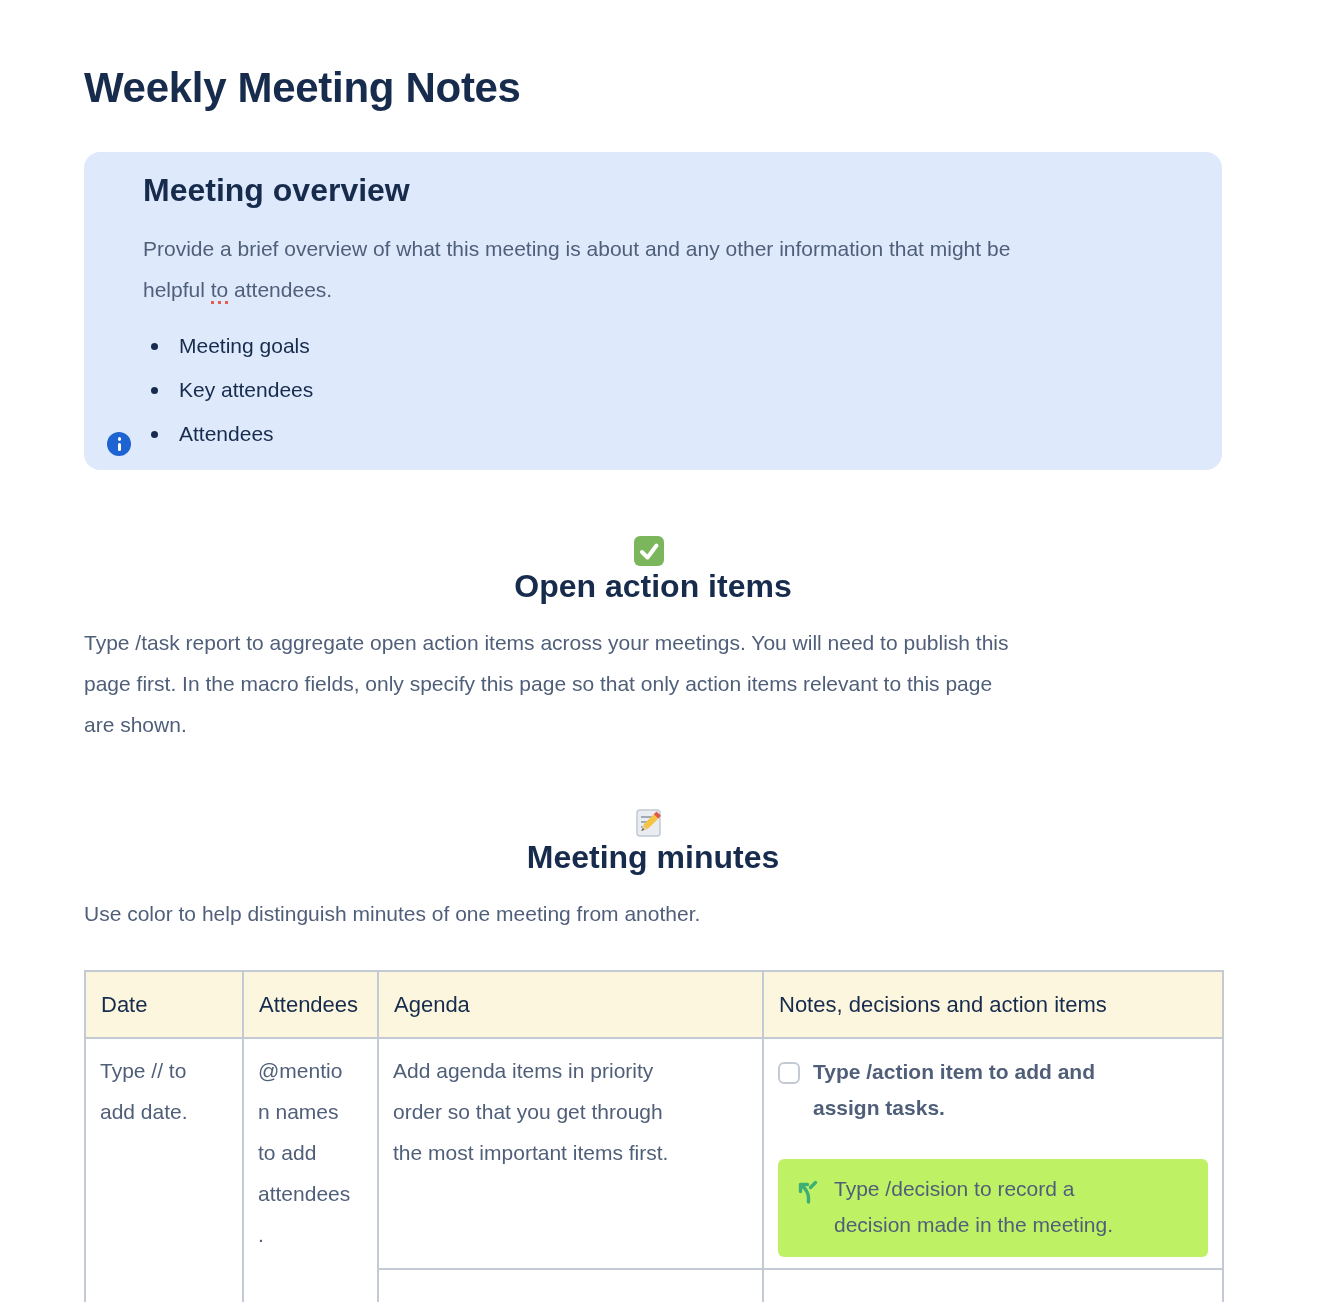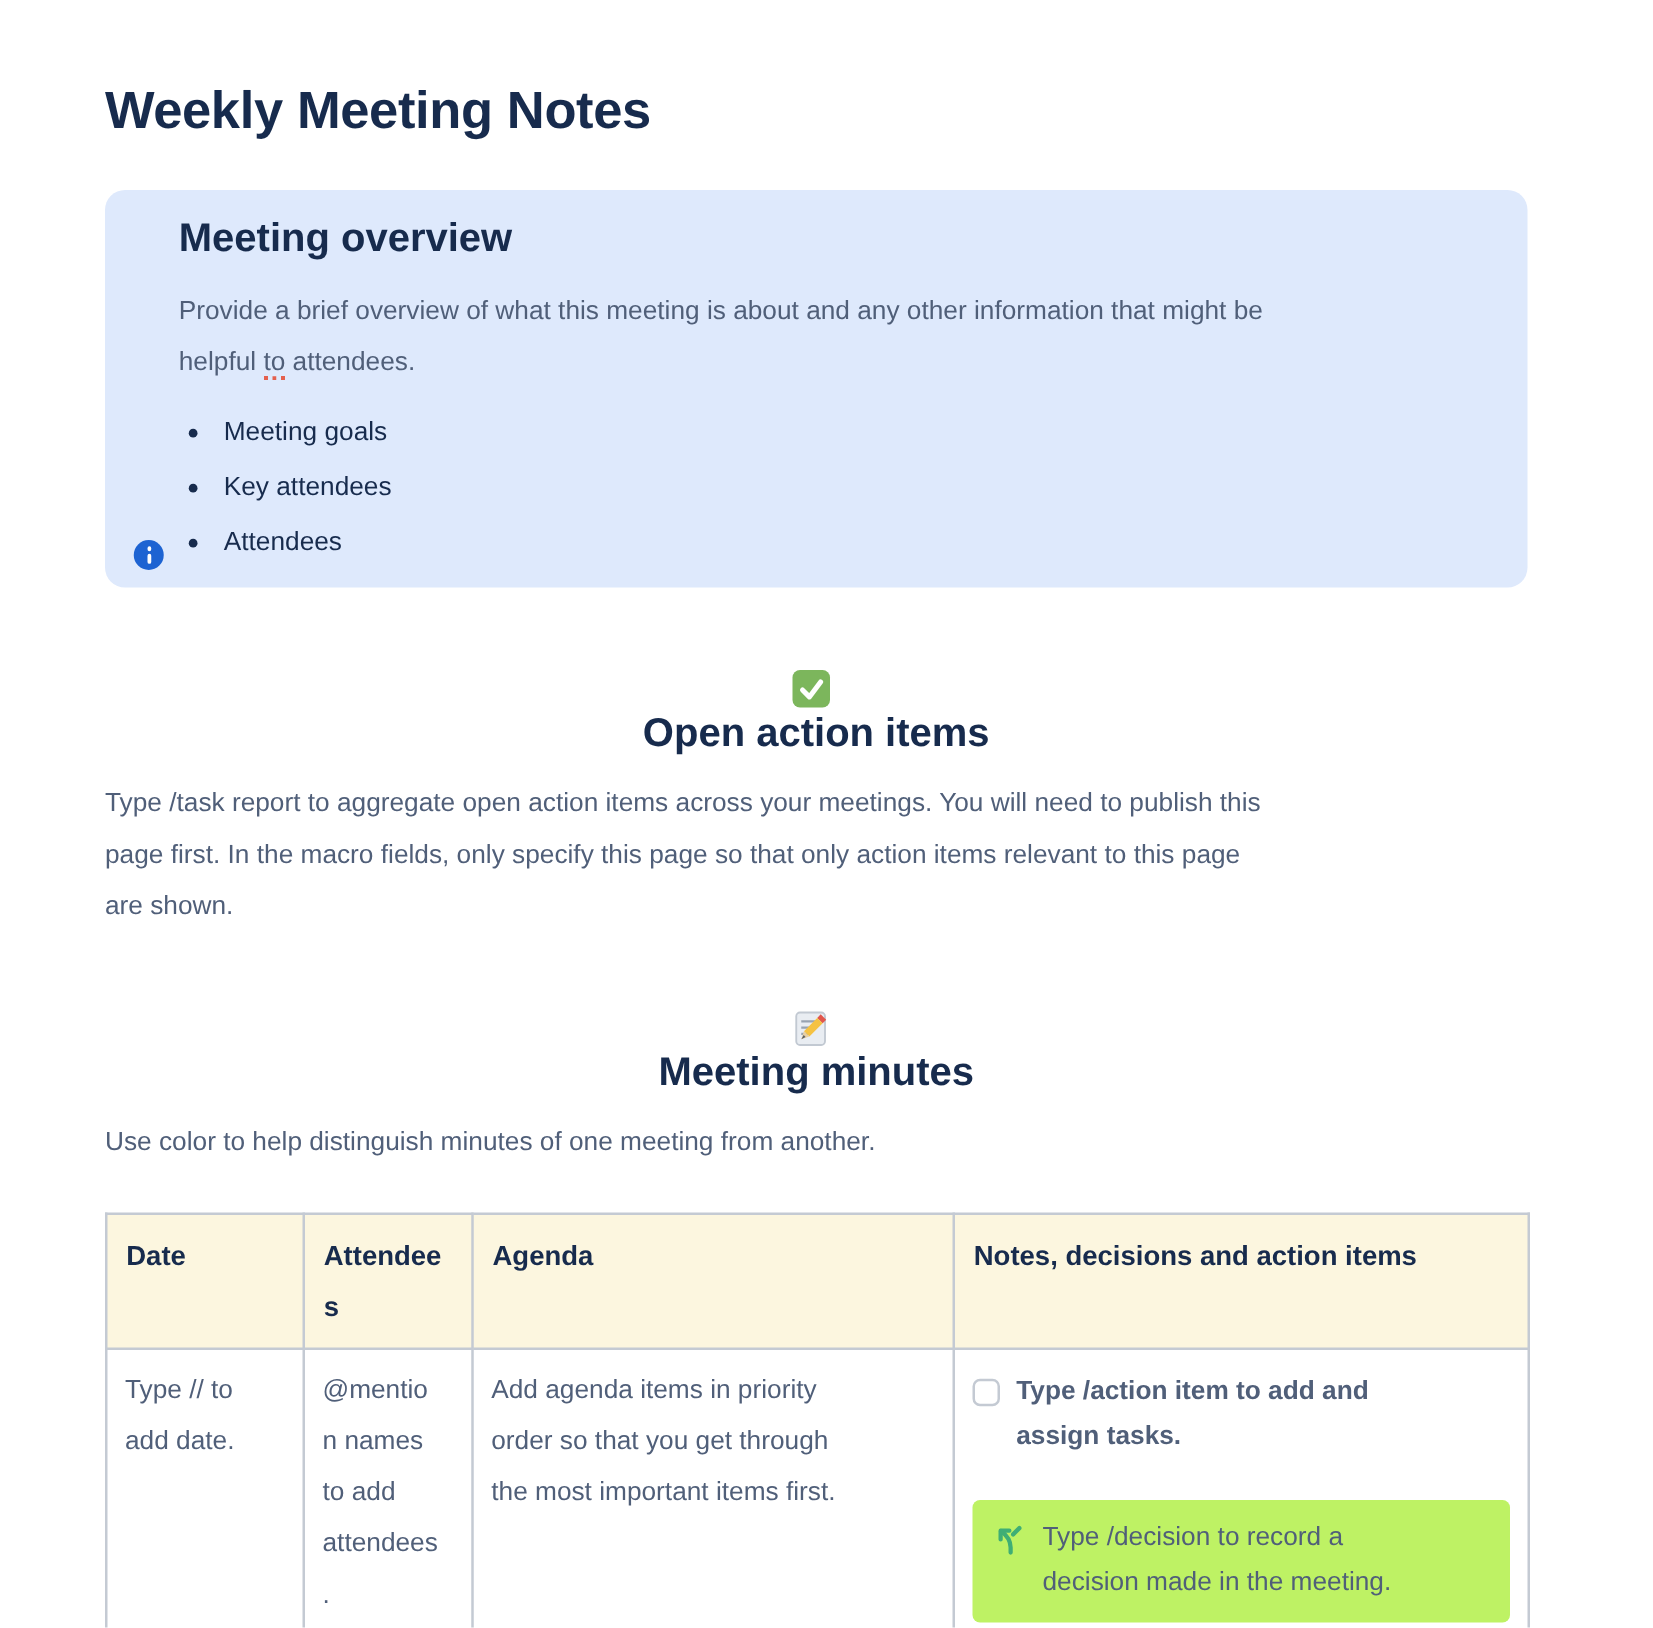--- a/index.html
+++ b/index.html
@@ -27,21 +27,21 @@
   .section-heading { display:flex; align-items:center; font-size:32px; font-weight:600; color:#172B4D; line-height:40px;flex-direction:column; }
   .heading-gap1 { margin-top:66px; }
   .heading-gap2 { margin-top:62px; }
   .emoji-box { width:30px; height:30px; margin-right:9px; flex:0 0 30px; }
   .check-emoji { border-radius:6px; background:#7CB65C; display:flex; align-items:center; justify-content:center; }
   .section-para { margin-top:16px; font-size:21px; line-height:41px; color:#505F79; white-space:pre-line; }
 
   
   .minutes-table { margin-top:36px; border-collapse:collapse; table-layout:fixed; width:1138px; }
   .minutes-table th, .minutes-table td { border:2px solid #C4CAD3; vertical-align:top; text-align:left; overflow-wrap:anywhere; }
-  .minutes-table th { background:#FCF6DF; color:#172B4D; font-size:22px; font-weight:700; line-height:41px; padding:12px 15px; }
+  .minutes-table th { background:#FCF6DF; color:#172B4D; font-size:22px; font-weight:400; line-height:41px; padding:12px 15px; }
   .minutes-table td { font-size:21px; line-height:41px; color:#505F79; padding:11px 14px; background:#fff; }
   td.pre { white-space:pre-line; }
   .col-date { width:158px; } .col-att { width:135px; } .col-agenda { width:385px; } .col-notes { width:460px; }
 
   
   .task-row { display:flex; align-items:flex-start; margin-top:4px;font-weight:bold; }
   .checkbox { flex:0 0 22px; width:22px; height:22px; border:2px solid #C4CAD3; border-radius:6px; background:#fff; margin-top:8px; }
   .task-label { margin-left:13px; font-size:21px; line-height:36px; white-space:pre-line; }
   .decision-box { margin-top:33px; background:#bef264; border-radius:6px; padding:12px 16px 14px 16px; display:flex; align-items:flex-start; }
   .decision-icon { flex:0 0 26px; width:26px; height:26px; margin-top:6px; }

